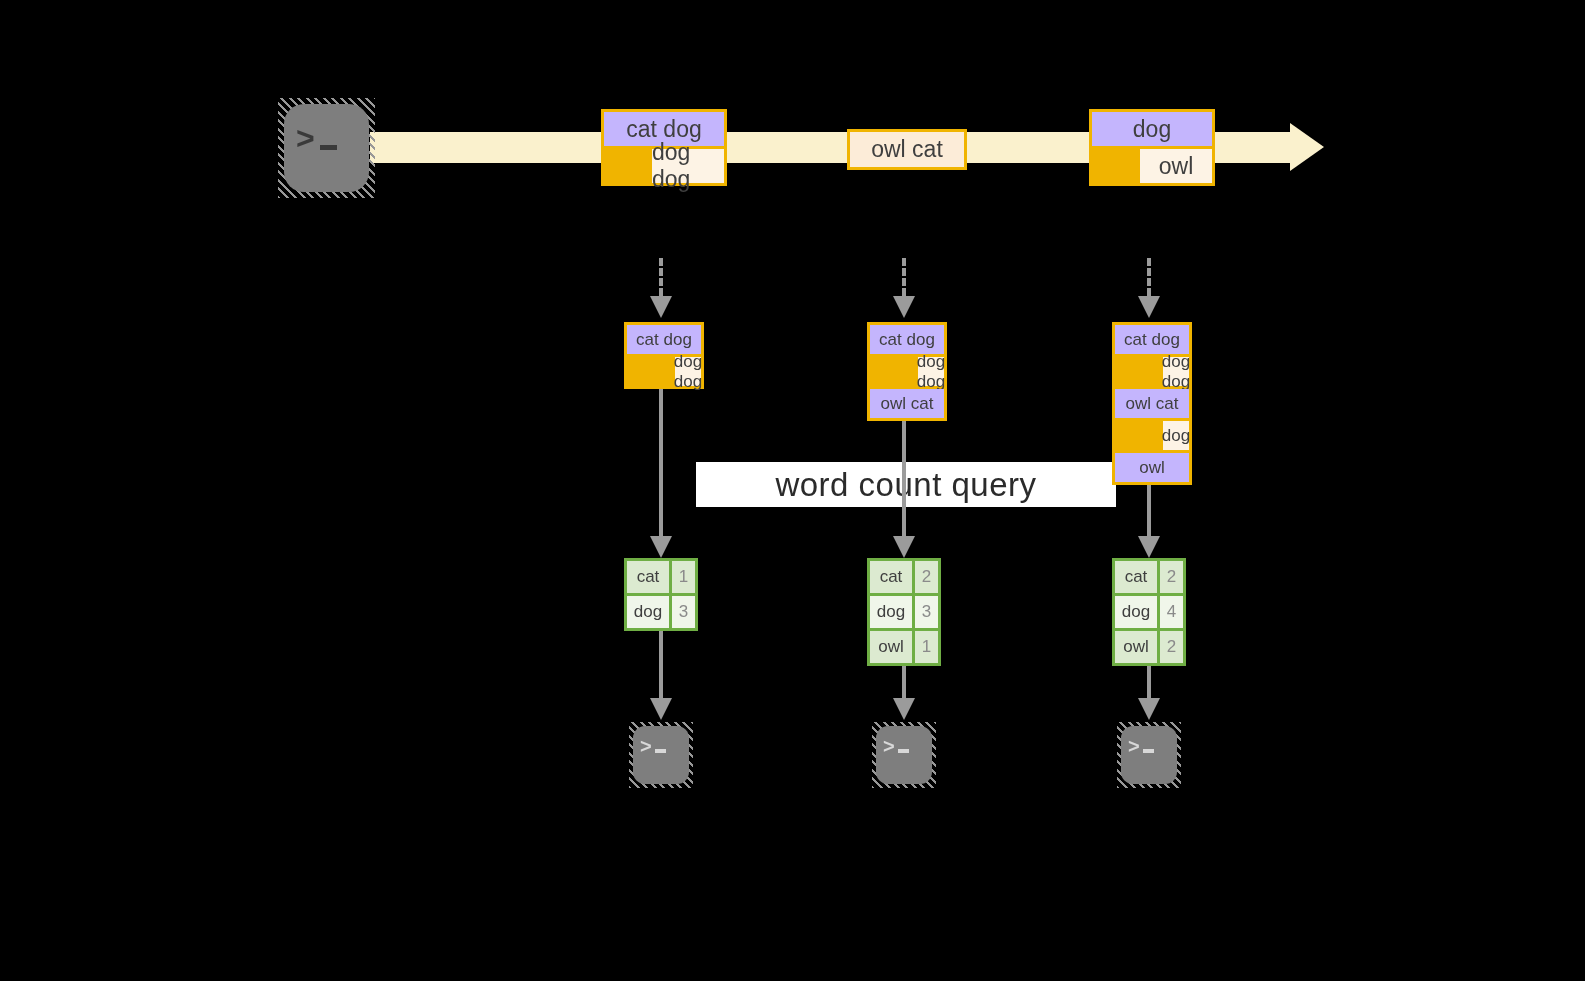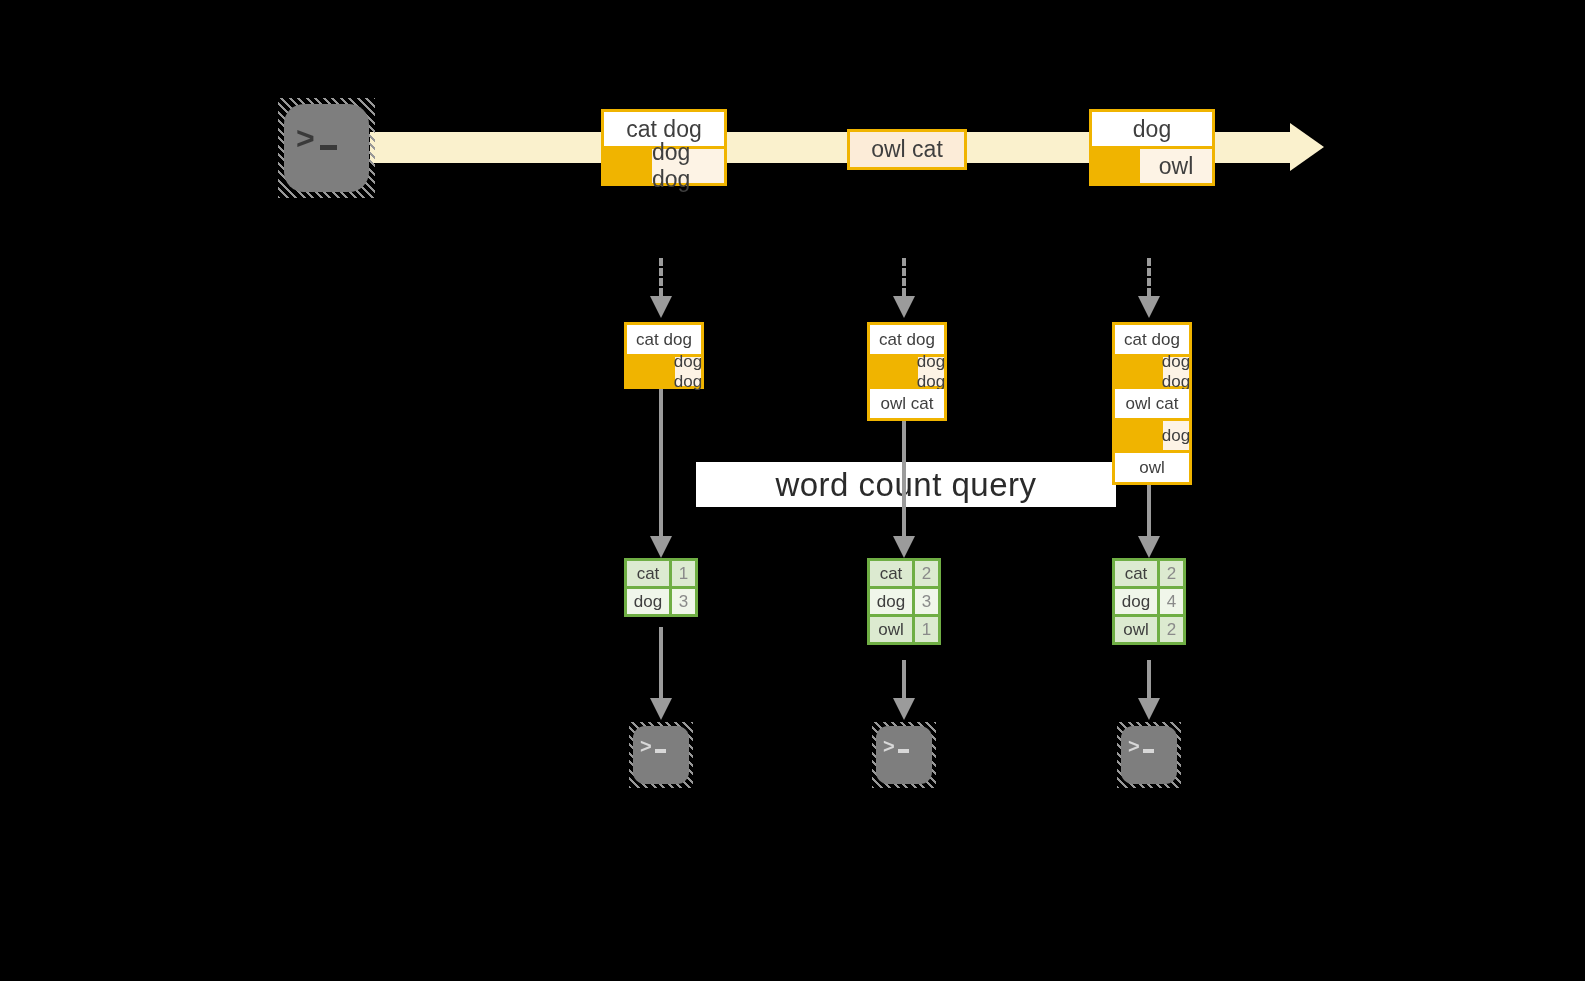--- a/index.html
+++ b/index.html
@@ -11,27 +11,27 @@
   .band{background:#faf1cd;z-index:1;}
   .band-head{width:0;height:0;border-top:24px solid transparent;border-bottom:24px solid transparent;
              border-left:34px solid #faf1cd;z-index:1;}
 
   
   .obox{display:flex;flex-direction:column;gap:3px;background:#f0b400;border:3px solid #f0b400;z-index:4;}
   .ocell{display:flex;align-items:center;justify-content:center;color:#3f3f3f;}
   .ocell.big{height:34px;font-size:23px;}
   .ocell.one{height:35px;font-size:23px;}
   .ocell.sm{height:29px;font-size:17px;}
-  .peach{background:#ffffff;}
+  .peach{background:#c4b5fd;}
   .cream{background:#fdf3e5;margin-left:48px;}
   .midpeach{background:#fcecd8;}
 
   
   .gtable{display:grid;grid-template-columns:42px 23px;gap:3px;background:#6fae44;border:3px solid #6fae44;z-index:4;}
-  .gcell{height:25px;display:flex;align-items:center;justify-content:center;font-size:17px;}
+  .gcell{height:32px;display:flex;align-items:center;justify-content:center;font-size:17px;}
   .grow-dark{background:#dcead0;}
   .grow-light{background:#f0f6ea;}
   .gword{color:#3f3f3f;}
   .gnum{color:#8a8a8a;}
 
   
   .dash-shaft{width:0;border-left:4px dashed #9b9b9b;z-index:3;}
   .solid-shaft{width:4px;background:#9b9b9b;z-index:3;}
   .a-head{width:0;height:0;border-left:11px solid transparent;border-right:11px solid transparent;
           border-top:22px solid #9b9b9b;z-index:3;}

